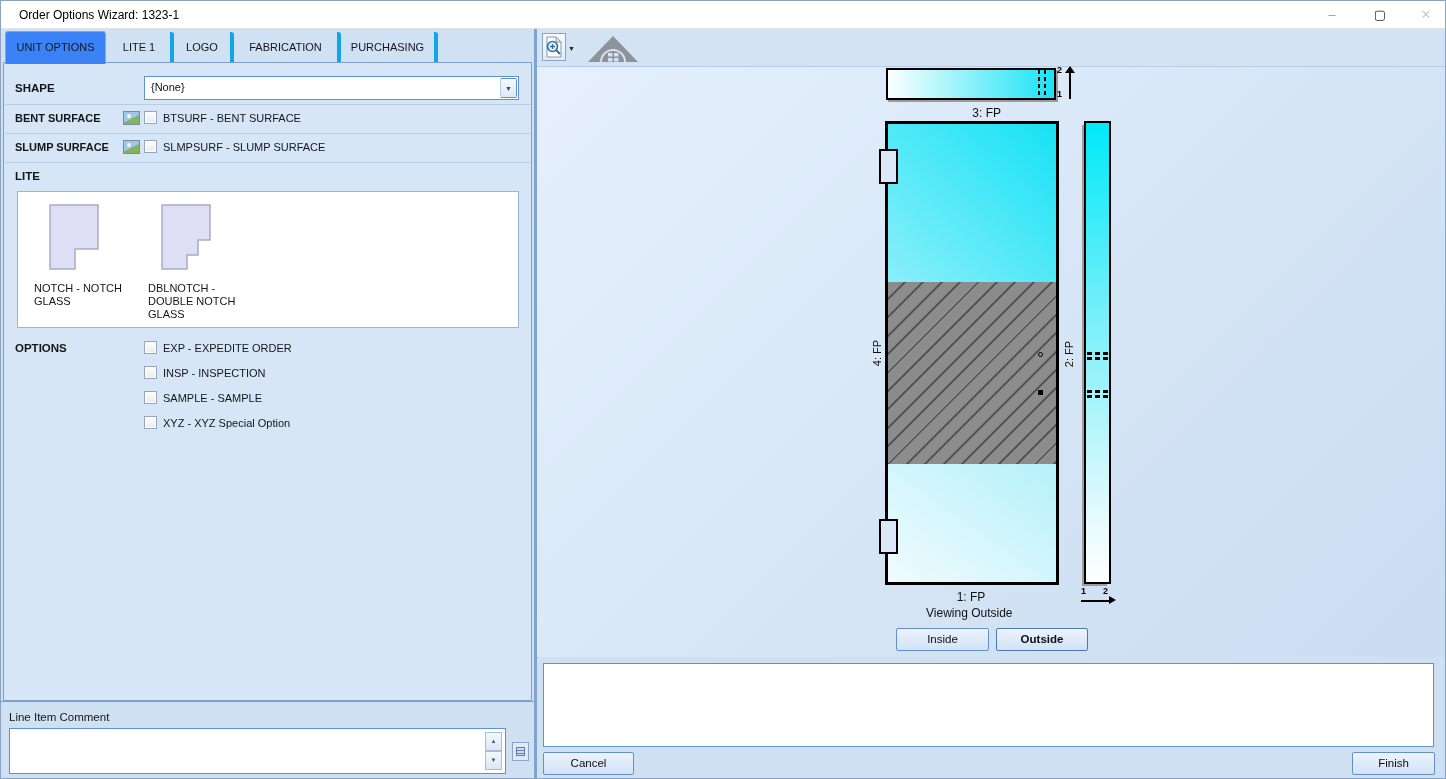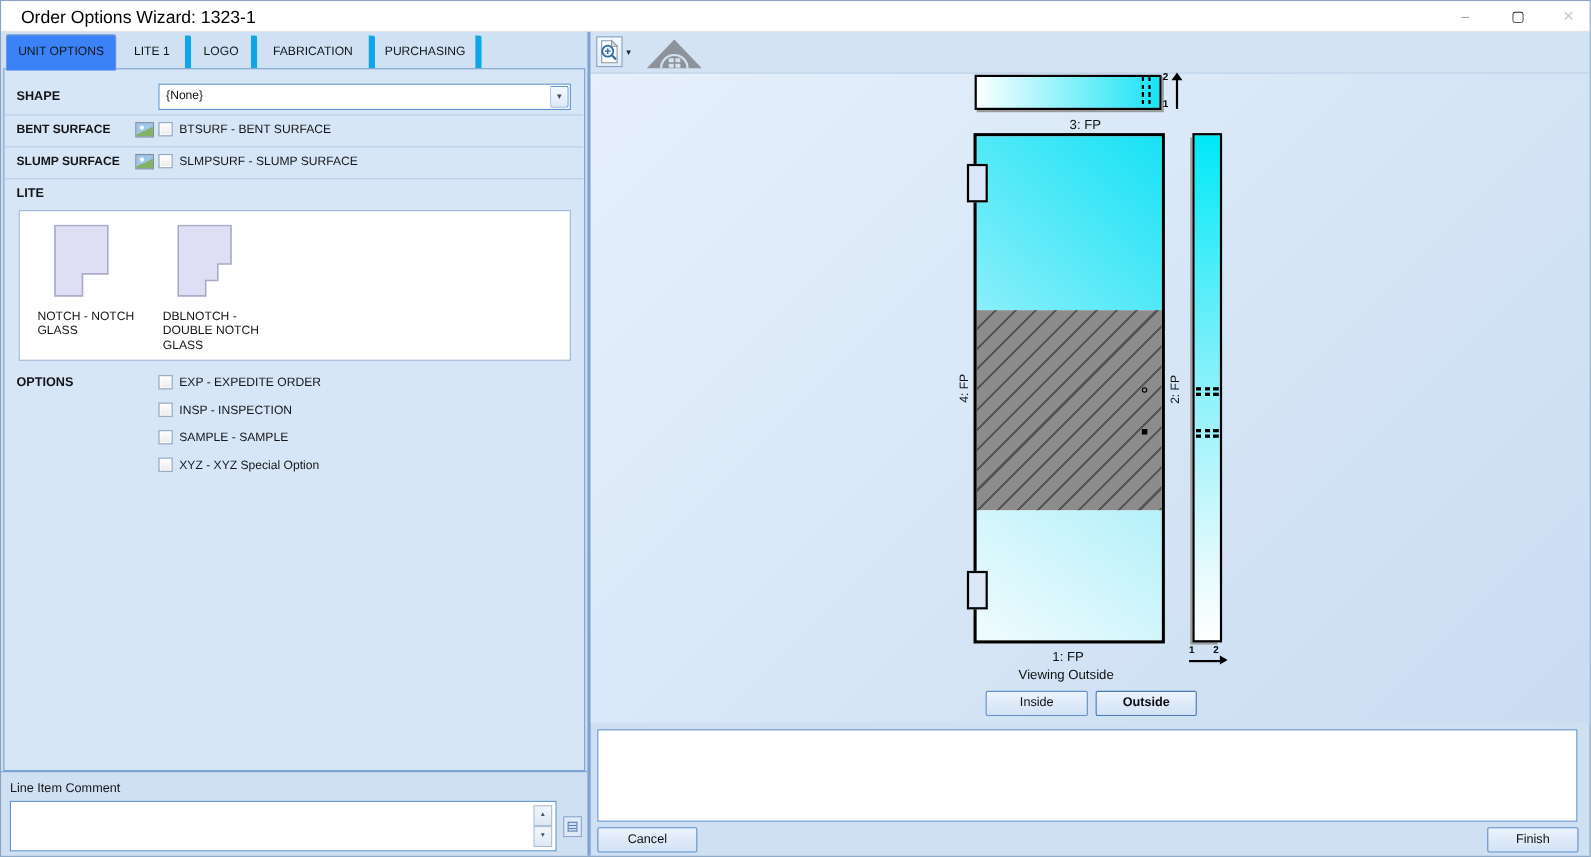--- a/index.html
+++ b/index.html
@@ -7,28 +7,28 @@
   body { font-family:"Liberation Sans","DejaVu Sans",sans-serif; }
   #win {
     position:relative; width:1446px; height:779px; background:#cfe0f3;
     border:1px solid #8aa3c2; overflow:hidden;
     font-size:11px; color:#111;
   }
   .abs { position:absolute; }
 
   
   .titlebar { left:0; top:0; width:1446px; height:28px; background:#ffffff; border-bottom:1px solid #e3e3e3; }
-  .title-text { left:18px; top:7px; font-size:16px; color:#000; }
+  .title-text { left:18px; top:7px; font-size:12px; color:#000; }
   .winbtn { top:4px; width:34px; height:20px; text-align:center; line-height:20px; font-size:13px; color:#9a9a9a; cursor:default; }
 
   
   .tabstrip { left:0; top:28px; width:533px; height:34px; background:#cfe1f3; }
   .tab { position:absolute; top:3px; height:31px; line-height:31px; text-align:center; font-size:11px; color:#15161a; border-radius:3px 3px 0 0; }
   .tab.active { background:#3b82f6; border:1px solid #8aa8cc; border-bottom:none; top:2px; height:33px; z-index:3; }
-  .tab.plain { border-right:6px solid #0ea5e9; }
+  .tab.plain { border-right:4px solid #0ea5e9; }
 
   .content { left:2px; top:61px; width:529px; height:639px; background:#d7e6f6; border:1px solid #7ba0cf; }
   .sep { height:1px; background:#b6cde5; position:absolute; }
   .flabel { font-size:11px; font-weight:bold; color:#14151a; }
   .opttext { font-size:11px; color:#15161a; }
 
   .select { background:#ffffff; border:1px solid #5c93ce; }
   .select .val { position:absolute; left:6px; top:4px; font-size:11px; }
   .select .btn { position:absolute; right:1px; top:1px; bottom:1px; width:17px;
     background:linear-gradient(#f4f9fe,#dce9f7); border-left:1px solid #b7cbe2;

